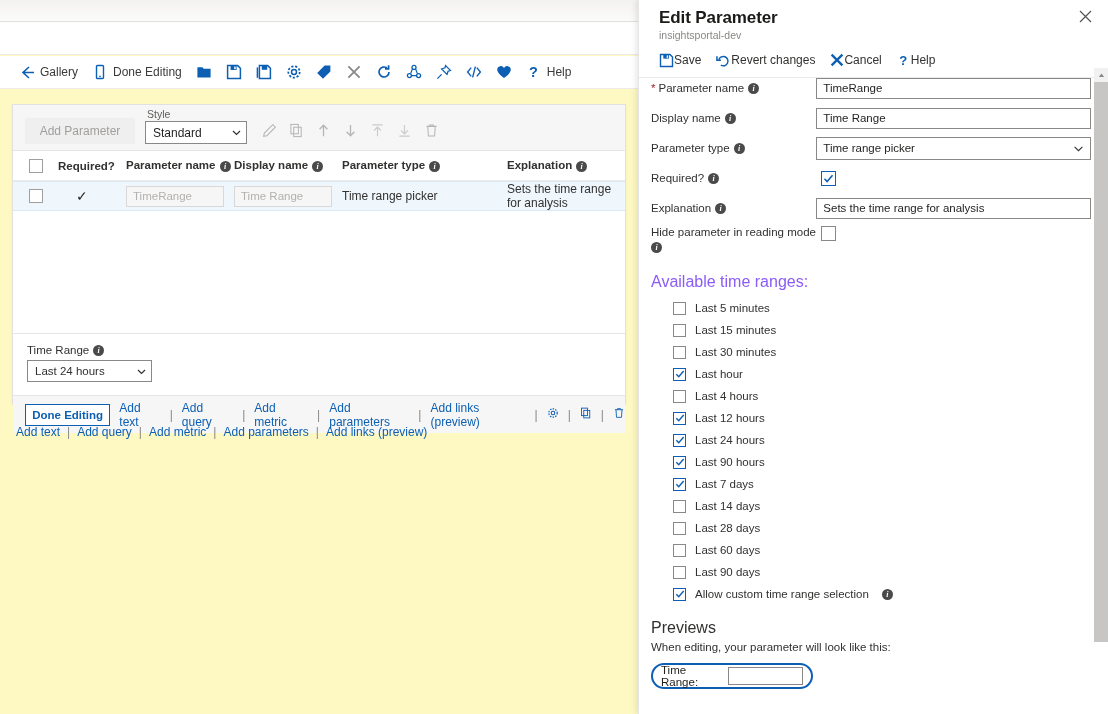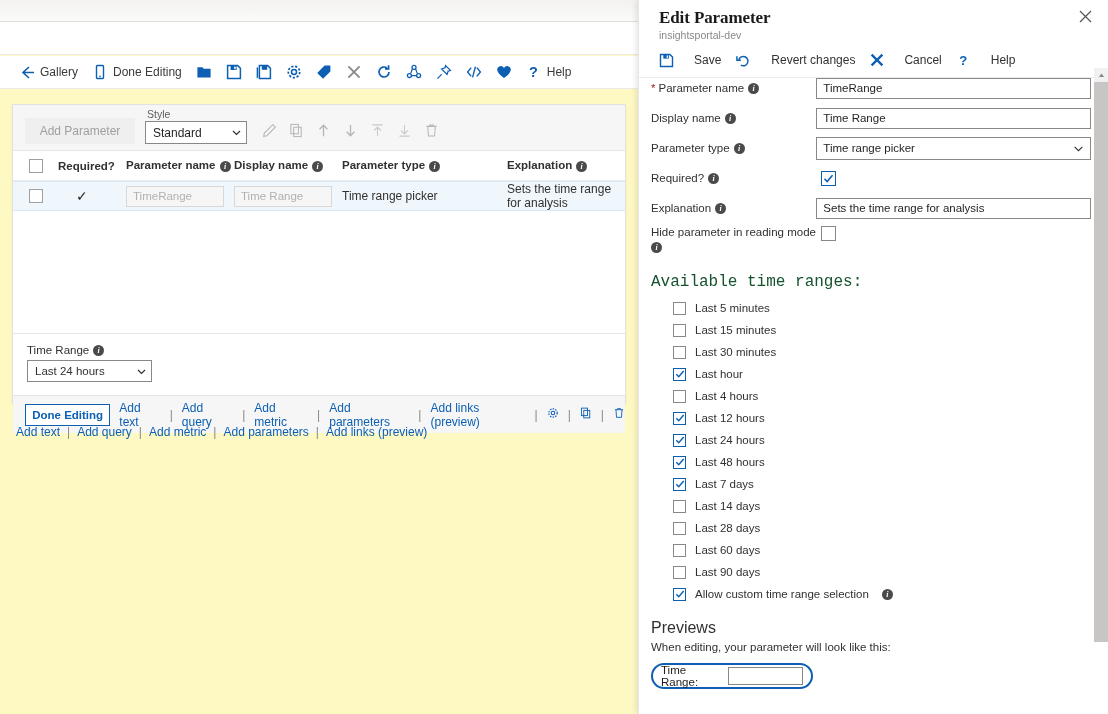--- a/index.html
+++ b/index.html
@@ -69,43 +69,43 @@
       font-size:11.5px; font-weight:bold; display:flex; align-items:center; justify-content:center; cursor:pointer; font-family:inherit;}
   .lnk { color:#0c5fb3; cursor:pointer; }
   .sep { color:#8a8886; }
 
   .bottom-links { position:absolute; left:16px; top:425px; font-size:12px; display:flex; gap:7px; align-items:center; }
 
   
   .panel { position:absolute; left:638px; top:0; width:470px; height:714px;
       background:#fff; border-left:1px solid #e6e6e6; box-shadow:-2px 0 6px rgba(0,0,0,.10); }
   .p-head { padding:8px 14px 0 20px; position:relative; }
-  .p-title { font-size:17px; font-weight:bold; color:#1b1a19; letter-spacing:-.1px;font-family:Liberation Serif, serif; }
+  .p-title { font-size:17px; font-weight:bold; color:#1b1a19; letter-spacing:-.1px; }
   .p-sub { font-size:10.5px; color:#8a8886; margin-top:1px; }
   .p-close { position:absolute; right:11px; top:4px; width:24px; height:24px;
       display:flex; align-items:center; justify-content:center; cursor:pointer; color:#555; }
   .p-cmds { display:flex; align-items:center; gap:0; padding:8px 0 6px 16px; border-bottom:1px solid #edebe9; }
-  .pcmd { display:flex; align-items:center; gap:20px; padding:0 11px 0 4px; height:22px; cursor:pointer; }
+  .pcmd { display:flex; align-items:center; gap:0; padding:0 11px 0 4px; height:22px; cursor:pointer; }
   .pcmd .t { font-size:12px; color:#323130; }
 
   .p-body { position:absolute; left:0; top:66px; width:470px; height:648px; overflow:hidden; }
   .form { padding:10px 18px 0 12px; }
   .frow { display:flex; align-items:center; min-height:24px; margin-bottom:6px; }
   .flab { width:170px; font-size:11.5px; color:#323130; padding-left:0px; }
   .req-star { color:#a4262c; margin-right:3px; }
   .finput { width:282px; height:21px; border:1px solid #8a8886; background:#fff; font-size:11.5px;
       padding:0 6px; display:flex; align-items:center; color:#201f1e; }
   .fsel { width:282px; height:23px; border:1px solid #8a8886; background:#fff; font-size:11.5px;
       padding:0 6px; display:flex; align-items:center; justify-content:space-between; color:#201f1e; }
   .cbx { width:15px; height:15px; border:1px solid #0c5fb3; background:#fff;
       display:flex; align-items:center; justify-content:center; }
   .cbx.off { border:1px solid #8a8886; }
   .cbx svg { display:block; }
 
-  .sect-h { font-size:16px; color:#14532d; padding:14px 0 6px 12px; font-weight:normal;font-family:Liberation Mono, monospace; }
+  .sect-h { font-size:16px; color:#8b5cf6; padding:14px 0 6px 12px; font-weight:normal; }
   .ranges { padding-left:34px; }
   .rrow { display:flex; align-items:center; height:22px; gap:9px; }
   .rlbl { font-size:11.5px; color:#323130; }
   .rcb { width:13px; height:13px; border:1px solid #8a8886; background:#fff; display:flex; align-items:center; justify-content:center; }
   .rcb.on { border-color:#0c5fb3; }
 
   .prev-h { font-size:16px; color:#323130; padding:14px 0 4px 12px; }
   .prev-t { font-size:11.5px; color:#323130; padding-left:12px; }
   .prev-pill { margin:10px 0 0 12px; width:162px; height:26px; border:2px solid #0c5fb3;
       border-radius:13px; display:flex; align-items:center; padding:0 8px; gap:7px; background:#fff; }
@@ -449,21 +449,21 @@
               </svg>
             </span>
             <span class="rlbl">Last 24 hours</span>
           </div>
           <div class="rrow">
             <span class="rcb on">
               <svg width="10" height="10" viewBox="0 0 12 12">
                 <path d="M1.6 6.2l2.9 3.1L10.4 2.4" stroke="#0c5fb3" stroke-width="1.7" fill="none"></path>
               </svg>
             </span>
-            <span class="rlbl">Last 48 hours</span>
+            <span class="rlbl">Last 90 hours</span>
           </div>
           <div class="rrow">
             <span class="rcb on">
               <svg width="10" height="10" viewBox="0 0 12 12">
                 <path d="M1.6 6.2l2.9 3.1L10.4 2.4" stroke="#0c5fb3" stroke-width="1.7" fill="none"></path>
               </svg>
             </span>
             <span class="rlbl">Last 7 days</span>
           </div>
           <div class="rrow">

